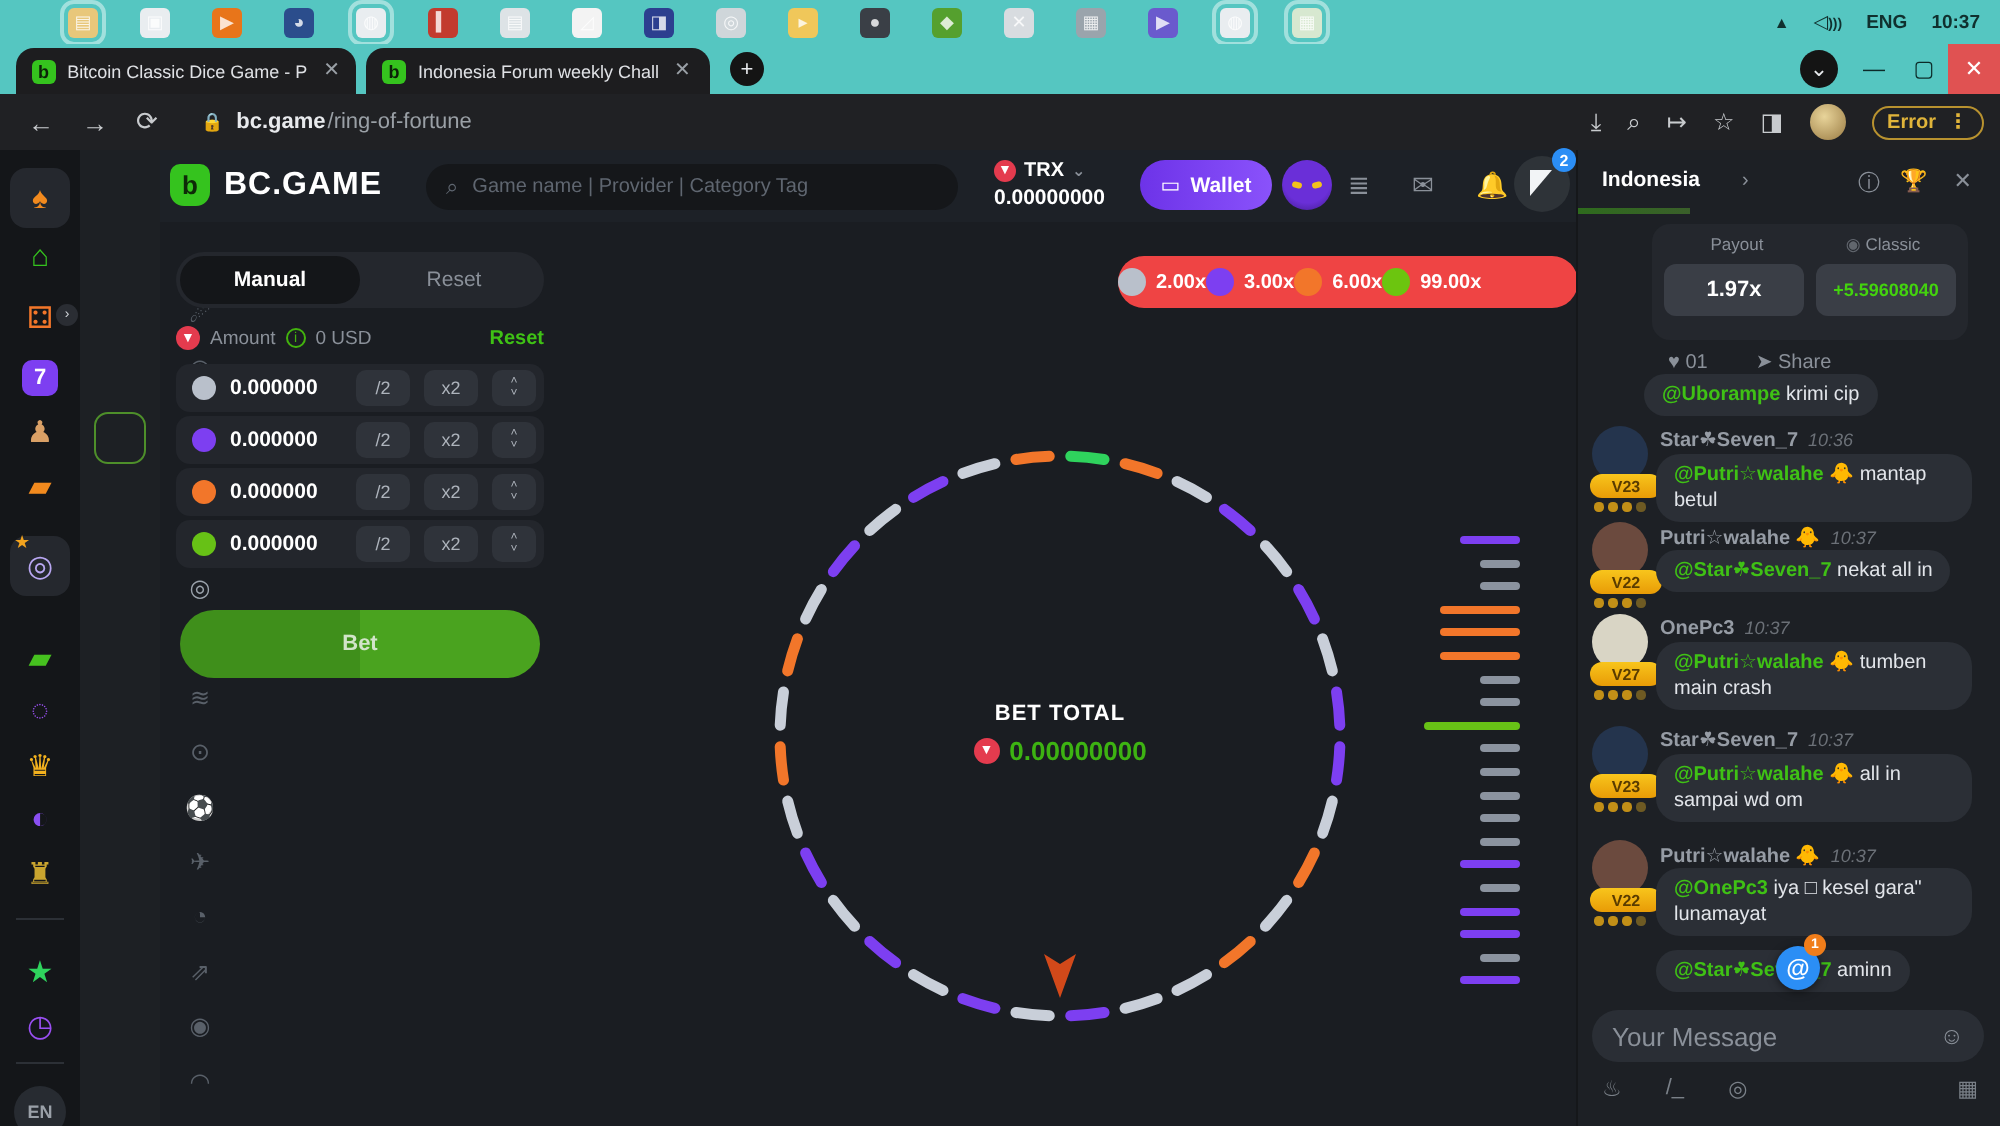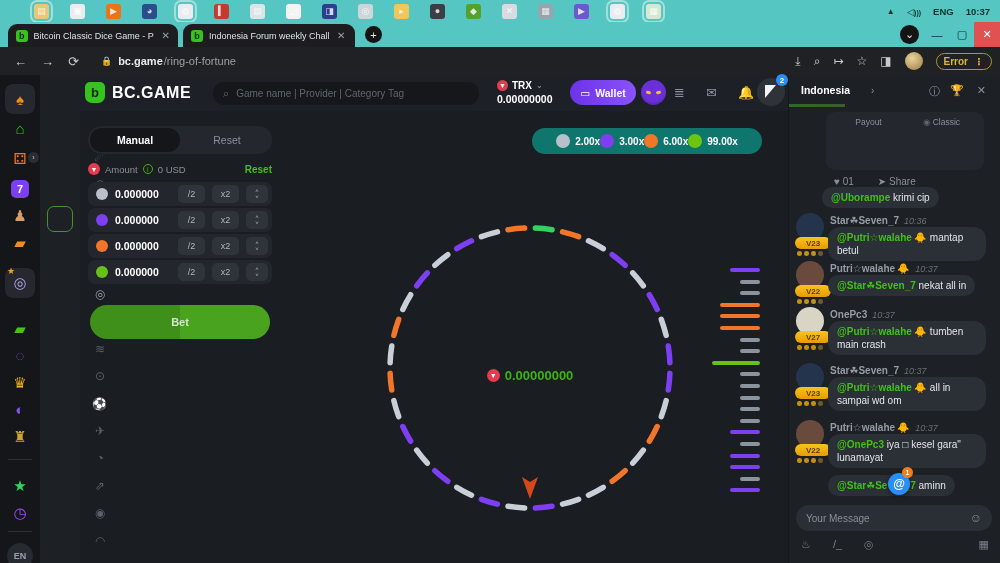--- a/index.html
+++ b/index.html
@@ -98,22 +98,22 @@
   .betrow .val { color:#fff; font-weight:bold; font-size:10.5px; flex:1; }
   .mini-btn { width:27px; height:18px; background:#2f333a; border-radius:5px; color:#aeb4bc; font-size:9px;
     display:flex; align-items:center; justify-content:center; }
   .stepper { width:22px; height:18px; background:#2f333a; border-radius:5px; color:#aeb4bc; font-size:6px;
     display:flex; flex-direction:column; align-items:center; justify-content:center; line-height:6px; }
   .betbtn { left:90px; top:305px; width:180px; height:34px; border-radius:18px;
     background:linear-gradient(90deg,#3f8f1b 0 50%,#4aa31f 50% 100%); color:#d2e4c9; font-weight:bold;
     font-size:11px; display:flex; align-items:center; justify-content:center; }
 
   
-  .chips { left:532px; top:128px; width:230px; height:26px; background:#0f766e; border-radius:14px;
-    display:flex; align-items:center; justify-content:center; }
+  .chips { left:559px; top:128px; width:230px; height:26px; background:#ef4444; border-radius:14px;
+    display:flex; align-items:center; justify-content:flex-start; }
   .chip { display:flex; align-items:center; gap:5px; color:#fff; font-weight:bold; font-size:10px; }
   .chip .cdot { width:14px; height:14px; border-radius:50%; }
 
   
   .bettotal-label { left:430px; top:351px; width:200px; text-align:center; color:#fff; font-weight:bold;
     font-size:11px; letter-spacing:.5px; }
   .bettotal-val { left:430px; top:368px; width:200px; display:flex; align-items:center; justify-content:center;
     gap:5px; color:#3db312; font-weight:bold; font-size:13px; }
   .hist { left:712px; top:268px; width:48px; display:flex; flex-direction:column; align-items:flex-end; gap:7.6px; }
   .hist .bar { height:4px; border-radius:2px; }
@@ -146,21 +146,21 @@
   .uname { position:absolute; left:41px; font-size:10px; font-weight:bold; color:#969ca5; white-space:nowrap; }
   .uname .t { font-weight:normal; color:#6b7077; font-size:9px; margin-left:5px;font-style:italic; }
   .msg-bubble { position:absolute; left:39px; }
   .at-btn { position:absolute; left:99px; top:398px; width:22px; height:22px; border-radius:50%; background:#2b8ef5;
     color:#fff; font-weight:bold; font-size:12px; display:flex; align-items:center; justify-content:center;
     box-shadow:0 1px 4px rgba(0,0,0,.5); }
   .at-badge { position:absolute; left:113px; top:392px; width:11px; height:11px; border-radius:50%; background:#f07d1a;
     color:#fff; font-size:7px; font-weight:bold; display:flex; align-items:center; justify-content:center; }
   .chat-input { position:absolute; left:7px; top:430px; width:196px; height:26px; background:#2a2e35;
     border-radius:14px; display:flex; align-items:center; padding:0 10px; }
-  .chat-input .ph { color:#8a9099; font-size:10px; flex:1; }
+  .chat-input .ph { color:#8a9099; font-size:13px; flex:1; }
   .chat-input .smile { color:#8a9099; font-size:12px; }
   .chat-tools { position:absolute; left:12px; top:463px; width:188px; display:flex; gap:22px; color:#7a8088; font-size:11px; }
   .chat-tools .right { margin-left:auto; }
 </style>
 </head>
 <body>
 
 <div class="stage">
 
   <div class="abs taskbar">
@@ -406,20 +406,21 @@
       <path d="M 22.80885514625895 91.49860966784922 A 140 140 0 0 1 30.694257676943877 76.74605915894672" stroke="#c9cfd9" stroke-width="5.5" fill="none" stroke-linecap="round"></path>
       <path d="M 36.665852408106176 67.80893607198635 A 140 140 0 0 1 47.277818969597305 54.878217403387694" stroke="#7d3ff1" stroke-width="5.5" fill="none" stroke-linecap="round"></path>
       <path d="M 54.878217403387666 47.277818969597334 A 140 140 0 0 1 67.80893607198631 36.66585240810619" stroke="#c9cfd9" stroke-width="5.5" fill="none" stroke-linecap="round"></path>
       <path d="M 76.74605915894668 30.69425767694389 A 140 140 0 0 1 91.49860966784925 22.808855146258935" stroke="#7d3ff1" stroke-width="5.5" fill="none" stroke-linecap="round"></path>
       <path d="M 101.42900877974414 18.695549154334344 A 140 140 0 0 1 117.43645888621909 13.839742251525166" stroke="#c9cfd9" stroke-width="5.5" fill="none" stroke-linecap="round"></path>
       <path d="M 127.97851435421033 11.742797041339372 A 140 140 0 0 1 144.62570672774714 10.103191702513044" stroke="#f2762a" stroke-width="5.5" fill="none" stroke-linecap="round"></path>
     </svg>
   <svg class="abs" width="16" height="24" style="left:522px;top:476px;">
     <polygon id="pointer-poly" points="0,1 8,6 16,1 8,23" fill="#d2491a"></polygon>
   </svg>
+  <div class="abs bettotal-label">BET TOTAL</div>
   <div class="abs bettotal-val">
     <span class="coin" style="width:13px;height:13px;">▼</span>
     <span>0.00000000</span>
   </div>
   <div class="abs hist" id="hist">
       <div class="bar" style="width: 30px; background: rgb(125, 63, 241);"></div>
       <div class="bar" style="width: 20px; background: rgb(139, 147, 159);"></div>
       <div class="bar" style="width: 20px; background: rgb(139, 147, 159);"></div>
       <div class="bar" style="width: 40px; background: rgb(242, 118, 42);"></div>
       <div class="bar" style="width: 40px; background: rgb(242, 118, 42);"></div>
@@ -447,20 +448,24 @@
     </div>
     <span class="chat-hd-ic" style="right:60px;">ⓘ</span>
     <span class="chat-hd-ic" style="right:36px;color:#f2b11e;">🏆</span>
     <span class="chat-hd-ic" style="right:14px;">✕</span>
     <div class="underline"></div>
 
     <div class="rescard">
       <div class="lbls">
         <span>Payout</span>
         <span><span style="opacity:.6;">◉</span> <span>Classic</span></span>
+      </div>
+      <div class="boxes">
+        <div class="bx payoutv">1.97x</div>
+        <div class="bx profitv">+5.59608040</div>
       </div>
     </div>
     <div class="likes">
       <span><span>♥</span> <span>01</span></span>
       <span><span>➤</span> <span>Share</span></span>
     </div>
     <div class="msg-bubble bubble" style="left:33px;top:112px;">
       <span class="mention">@Uborampe</span>
       <span>krimi cip</span>
     </div>

